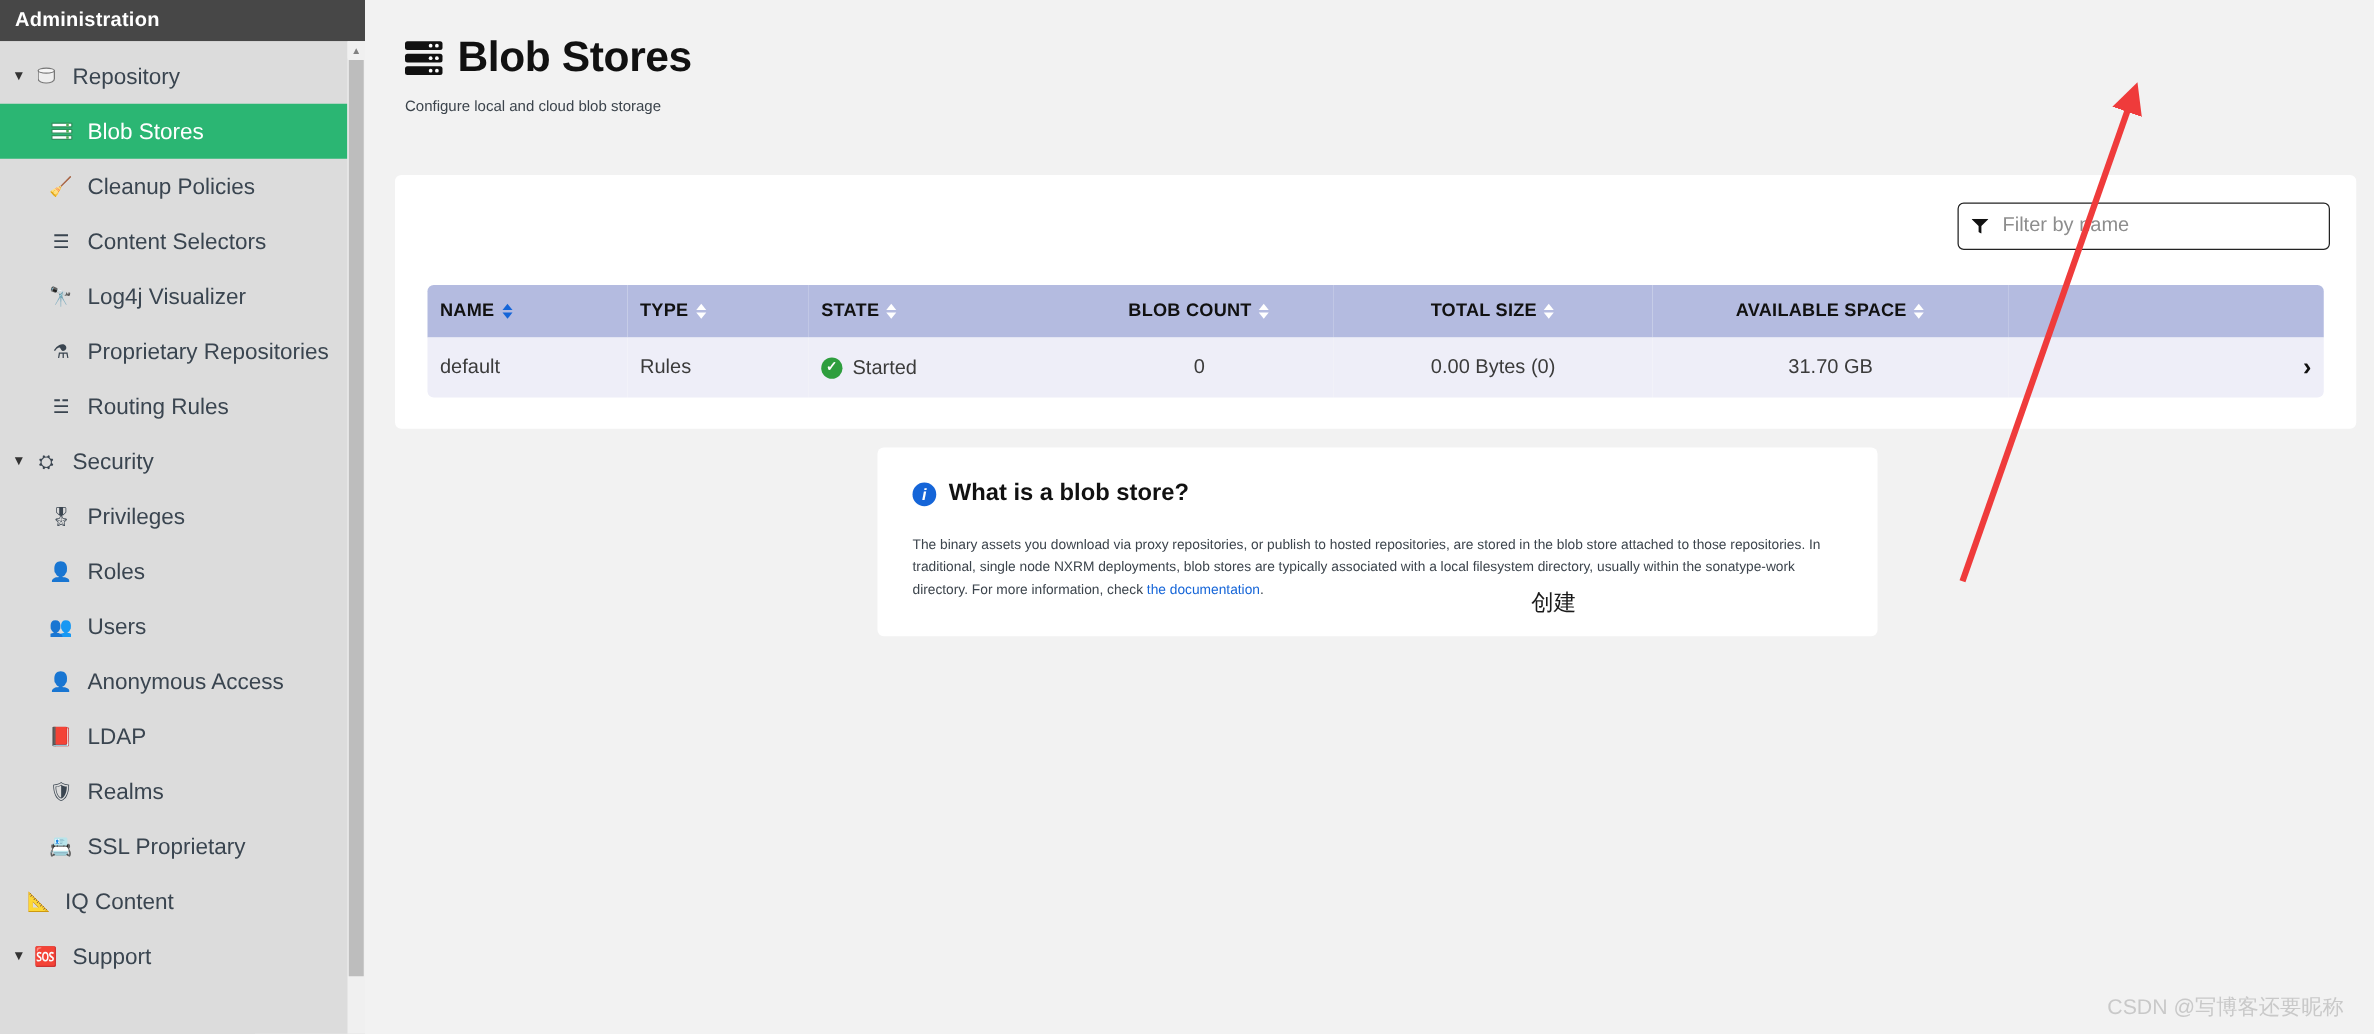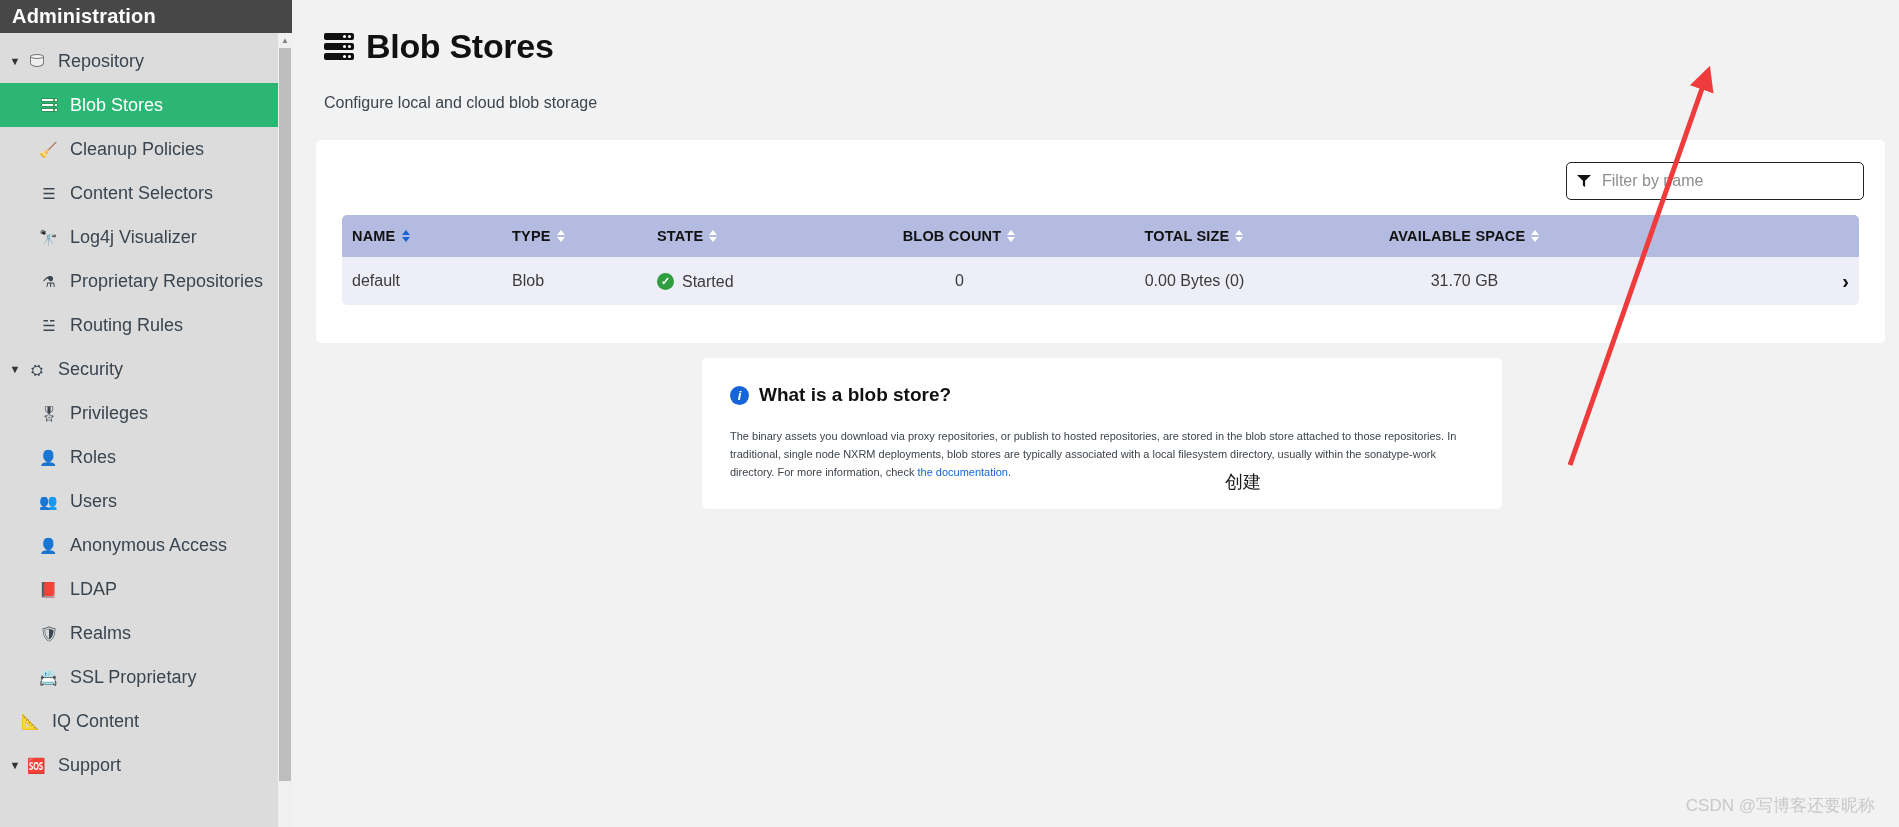--- a/index.html
+++ b/index.html
@@ -15,21 +15,21 @@
   
   .sidebar {
     position: absolute; left: 0; top: 0;
     width: 292px; height: 827px;
     background: #dcdcdc;
   }
   .sidebar-header {
     height: 33px;
     background: #474747;
     color: #ffffff;
-    font-size: 20px;
+    font-size: 16px;
     font-weight: bold;
     display: flex;
     align-items: center;
     padding-left: 12px;
     letter-spacing: .2px;
   }
   .nav-scroll {
     position: absolute;
     top: 33px; left: 0;
     width: 278px;
@@ -130,22 +130,22 @@
   }
   .title-icon { margin-right: 12px; display:inline-flex; }
   .big-stack { display:inline-block; width:30px; height:28px; position:relative; }
   .big-stack i { position:absolute; left:0; width:30px; height:7px; background:#111; border-radius:2px; }
   .big-stack i:nth-child(1){ top:0; }
   .big-stack i:nth-child(2){ top:10px; }
   .big-stack i:nth-child(3){ top:20px; }
   .big-stack i b { position:absolute; right:3px; top:2px; width:3px; height:3px; background:#fff; border-radius:50%; box-shadow:-5px 0 0 #fff; }
 
   .page-sub {
-    margin-top: 28px;
-    font-size: 16px;
+    margin-top: 12px;
+    font-size: 12px;
     color: #3c444c;
   }
   .create-btn {
     position: absolute;
     right: 31px; top: 36px;
     background: #0a57c2;
     color: #fff;
     border: none;
     border-radius: 5px;
     font-size: 17px;
@@ -188,21 +188,21 @@
     font-size: 16px;
     color: #333;
     width: 100%;
     background: transparent;
     font-family: "Liberation Sans", sans-serif;
   }
   .filter-input::placeholder { color: #8d8d8d; }
 
   table.bs {
     position: absolute;
-    left: 26px; top: 75px;
+    left: 26px; top: 88px;
     width: 1517px;
     border-collapse: separate;
     border-spacing: 0;
     table-layout: fixed;
   }
   table.bs thead th {
     background: #b4bbe0;
     height: 42px;
     font-size: 14.5px;
     font-weight: bold;
@@ -483,21 +483,21 @@
                     <span class="up"></span>
                     <span class="dn"></span>
                   </span>
                 </span></th>
               <th class="col-right"></th>
             </tr>
         </thead>
         <tbody id="body-rows">
             <tr>
               <td class="col-left"><span>default</span></td>
-              <td class="col-left"><span>Blob</span></td>
+              <td class="col-left"><span>Rules</span></td>
               <td class="col-left"><span class="state-cell">
                   <span class="ok-dot">✓</span>
                   <span>Started</span>
                 </span></td>
               <td class="col-right"><span>0</span></td>
               <td class="col-right"><span>0.00 Bytes (0)</span></td>
               <td class="col-right"><span>31.70 GB</span></td>
               <td class="col-end"><span class="chev">›</span></td>
             </tr>
           </tbody>

